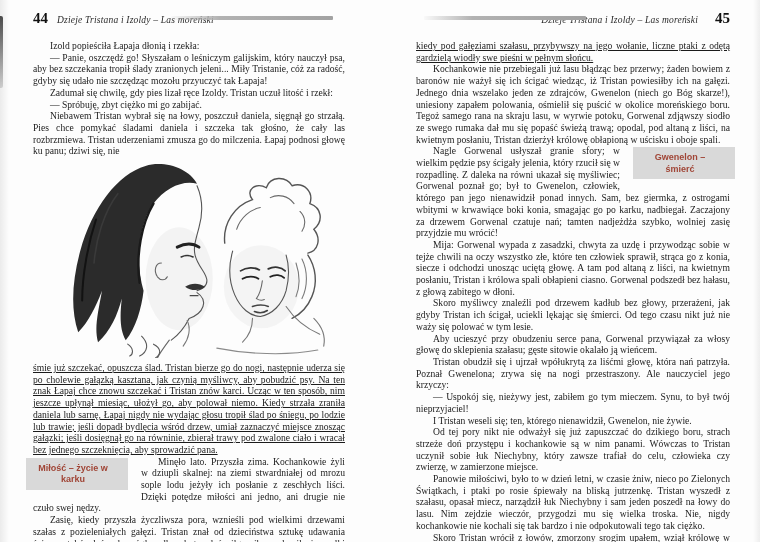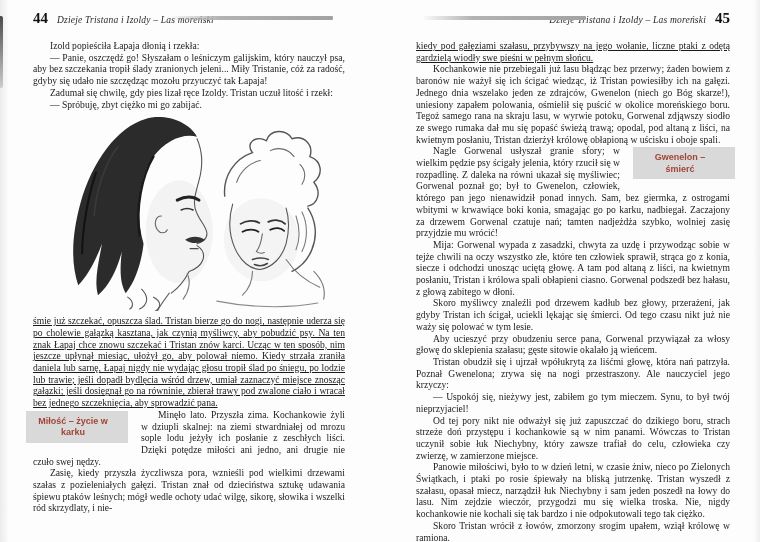--- a/index.html
+++ b/index.html
@@ -34,21 +34,21 @@
   .page-right { left: 416px; width: 314px; }
 
   .pagehead {
     position: absolute; top: 10px; left: 0; right: 0; height: 16px;
     font-size: 9.5px; color: #222; white-space: nowrap;
   }
   .pagenum { font-weight: bold; font-size: 15px; color: #111; }
   .runtitle { font-style: italic; letter-spacing: 0.2px; color: #2a2a2a; }
   .pagehead-left .runtitle { margin-left: 9px; }
   .pagehead-right { text-align: right; }
-  .pagehead-right .pagenum { margin-left: 9px; }
+  .pagehead-right .pagenum { margin-left: 17px; }
   .rule {
     position: absolute; top: 6px; height: 3.5px; border-radius: 1px;
   }
   .rule-left {
     left: 138px; width: 162px;
     background: linear-gradient(to right, rgba(168,168,168,0.05), #b2b2b2 30%, #a2a2a2);
   }
   .rule-right {
     left: 8px; width: 162px;
     background: linear-gradient(to right, rgba(168,168,168,0.05), #b2b2b2 30%, #a2a2a2);
@@ -98,20 +98,21 @@
   <div class="page page-left">
     <div class="pagehead pagehead-left">
       <span class="pagenum">44</span><span class="runtitle">Dzieje Tristana i Izoldy – Las moreński</span>
       <span class="rule rule-left"></span>
     </div>
     <div class="bodytext">
       <p>Izold popieściła Łapaja dłonią i rzekła:</p>
       <p>— Panie, oszczędź go! Słyszałam o leśniczym galijskim, który nauczył psa, aby bez szczekania tropił ślady zranionych jeleni... Miły Tristanie, cóż za radość, gdyby się udało nie szczędząc mozołu przyuczyć tak Łapaja!</p>
       <p>Zadumał się chwilę, gdy pies lizał ręce Izoldy. Tristan uczuł litość i rzekł:</p>
       <p>— Spróbuję, zbyt ciężko mi go zabijać.</p>
+      <p>Niebawem Tristan wybrał się na łowy, poszczuł daniela, sięgnął go strzałą. Pies chce pomykać śladami daniela i szczeka tak głośno, że cały las rozbrzmiewa. Tristan uderzeniami zmusza go do milczenia. Łapaj podnosi głowę ku panu; dziwi się, nie</p>
 
       <div class="figure">
         <svg viewBox="0 0 284 200" xmlns="http://www.w3.org/2000/svg">
 
           <ellipse cx="205" cy="128" rx="38" ry="42" fill="#000" opacity="0.035"></ellipse>
           <ellipse cx="122" cy="120" rx="34" ry="52" fill="#000" opacity="0.04"></ellipse>
           <g fill="none" stroke="#4d4d4d" stroke-width="1.1" stroke-linecap="round">
 
             <path d="M88 6 C60 14 34 48 22 92 C14 122 12 150 20 174 C30 164 38 148 44 132 C40 154 36 170 40 184 C52 174 60 156 64 140 C62 158 62 172 68 182 C78 170 84 150 86 132 C78 106 80 66 96 44 C108 28 126 20 140 24 C132 8 106 0 88 6 Z" fill="#2b2b2b" stroke="none"></path>
             <path d="M38 60 C30 84 24 116 24 142" stroke="#121212" stroke-width="2"></path>
@@ -167,19 +168,20 @@
       <p>Kochankowie nie przebiegali już lasu błądząc bez przerwy; żaden bowiem z baronów nie ważył się ich ścigać wiedząc, iż Tristan powiesiłby ich na gałęzi. Jednego dnia wszelako jeden ze zdrajców, Gwenelon (niech go Bóg skarze!), uniesiony zapałem polowania, ośmielił się puścić w okolice moreńskiego boru. Tegoż samego rana na skraju lasu, w wyrwie potoku, Gorwenal zdjąwszy siodło ze swego rumaka dał mu się popaść świeżą trawą; opodal, pod altaną z liści, na kwietnym posłaniu, Tristan dzierżył królowę obłapioną w uścisku i oboje spali.</p>
       <p>
         <span class="note note-right">Gwenelon – śmierć</span>
         <span>Nagle Gorwenal usłyszał granie sfory; w wielkim pędzie psy ścigały jelenia, który rzucił się w rozpadlinę. Z daleka na równi ukazał się myśliwiec; Gorwenal poznał go; był to Gwenelon, człowiek, którego pan jego nienawidził ponad innych. Sam, bez giermka, z ostrogami wbitymi w krwawiące boki konia, smagając go po karku, nadbiegał. Zaczajony za drzewem Gorwenal czatuje nań; tamten nadjeżdża szybko, wolniej zasię przyjdzie mu wrócić!</span>
       </p>
       <p>Mija: Gorwenal wypada z zasadzki, chwyta za uzdę i przywodząc sobie w tejże chwili na oczy wszystko złe, które ten człowiek sprawił, strąca go z konia, siecze i odchodzi unosząc uciętą głowę. A tam pod altaną z liści, na kwietnym posłaniu, Tristan i królowa spali obłapieni ciasno. Gorwenal podszedł bez hałasu, z głową zabitego w dłoni.</p>
       <p>Skoro myśliwcy znaleźli pod drzewem kadłub bez głowy, przerażeni, jak gdyby Tristan ich ścigał, uciekli lękając się śmierci. Od tego czasu nikt już nie waży się polować w tym lesie.</p>
       <p>Aby ucieszyć przy obudzeniu serce pana, Gorwenal przywiązał za włosy głowę do sklepienia szałasu; gęste sitowie okalało ją wieńcem.</p>
       <p>Tristan obudził się i ujrzał wpółukrytą za liśćmi głowę, która nań patrzyła. Poznał Gwenelona; zrywa się na nogi przestraszony. Ale nauczyciel jego krzyczy:</p>
       <p>— Uspokój się, nieżywy jest, zabiłem go tym mieczem. Synu, to był twój nieprzyjaciel!</p>
+      <p>I Tristan weseli się; ten, którego nienawidził, Gwenelon, nie żywie.</p>
       <p>Od tej pory nikt nie odważył się już zapuszczać do dzikiego boru, strach strzeże doń przystępu i kochankowie są w nim panami. Wówczas to Tristan uczynił sobie łuk Niechybny, który zawsze trafiał do celu, człowieka czy zwierzę, w zamierzone miejsce.</p>
       <p>Panowie miłościwi, było to w dzień letni, w czasie żniw, nieco po Zielonych Świątkach, i ptaki po rosie śpiewały na bliską jutrzenkę. Tristan wyszedł z szałasu, opasał miecz, narządził łuk Niechybny i sam jeden poszedł na łowy do lasu. Nim zejdzie wieczór, przygodzi mu się wielka troska. Nie, nigdy kochankowie nie kochali się tak bardzo i nie odpokutowali tego tak ciężko.</p>
       <p>Skoro Tristan wrócił z łowów, zmorzony srogim upałem, wziął królowę w ramiona.</p>
 
     </div>
   </div>
 </div>
 
 </body></html>

